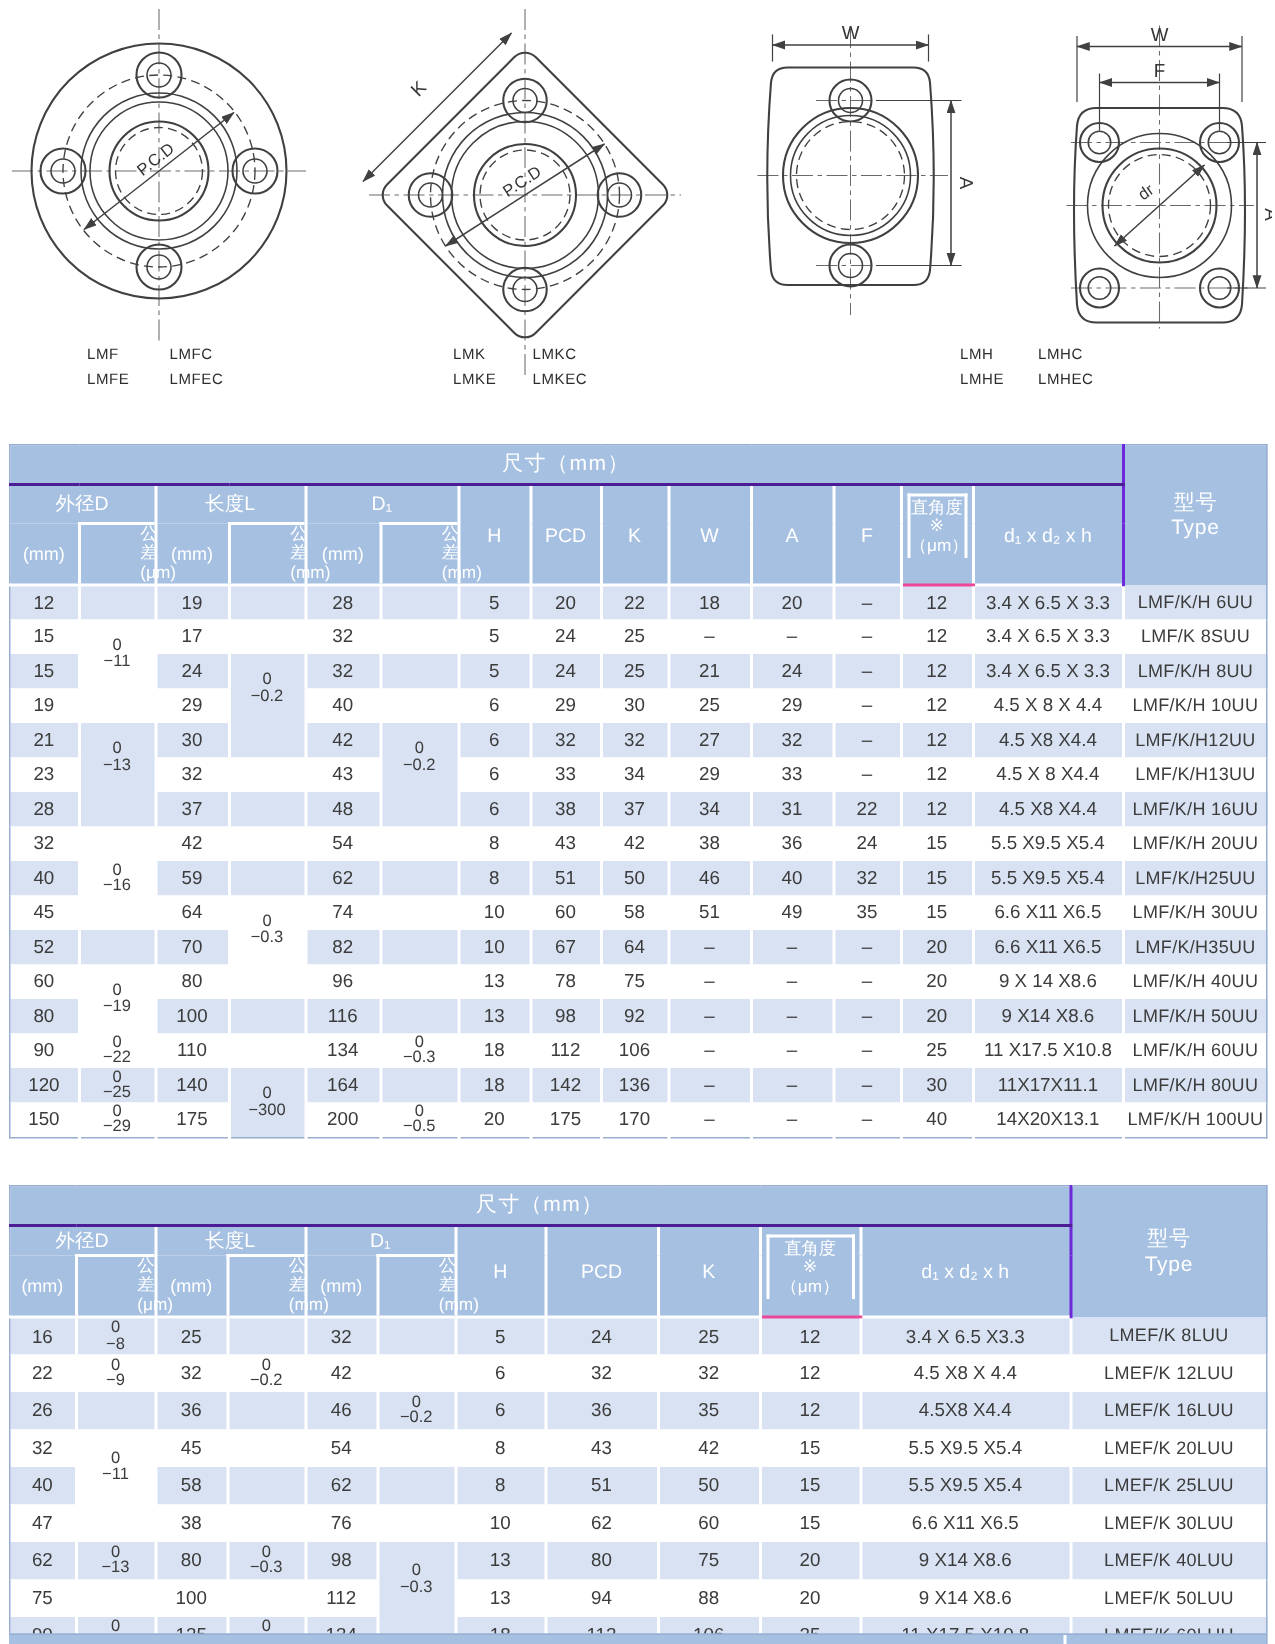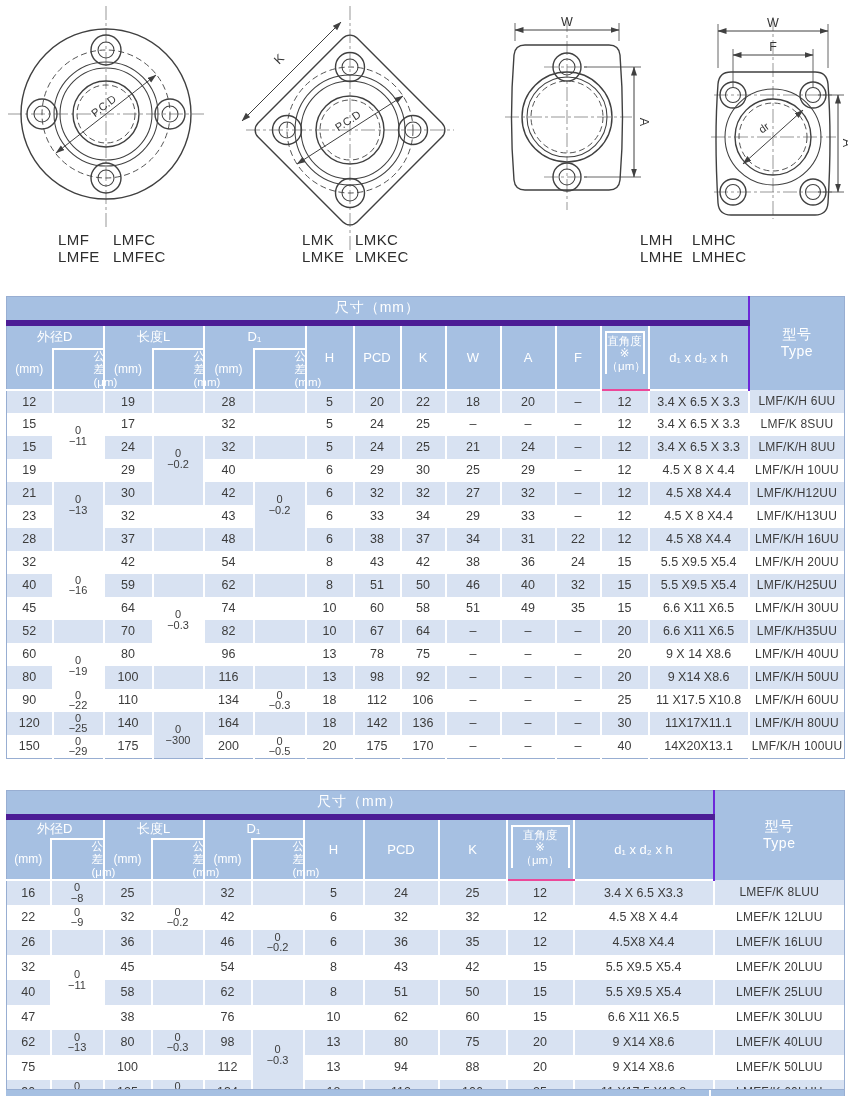--- a/index.html
+++ b/index.html
@@ -19,32 +19,32 @@
   .s{stroke:var(--line);stroke-width:1.4;fill:none;}
   .s2{stroke:var(--line);stroke-width:1.05;fill:none;}
   .dash{stroke:var(--line);stroke-width:0.9;fill:none;stroke-dasharray:6 3.5;}
   .cl{stroke:#6a6a6a;stroke-width:0.7;fill:none;stroke-dasharray:14 3 3 3;}
   .dim{stroke:var(--line);stroke-width:1;fill:none;}
   .ext{stroke:var(--line);stroke-width:0.8;fill:none;}
   svg text{font-family:"Liberation Sans","DejaVu Sans",sans-serif;font-size:11px;fill:#353535;}
   svg text.big{font-size:12.5px;}
   .fig-labels{
     position:absolute;display:grid;grid-auto-rows:17px;
-    font-size:15px;color:#2e2e2e;letter-spacing:.4px;
+    font-size:10px;color:#2e2e2e;letter-spacing:.4px;
   }
   .fig-labels span{display:inline-block;}
   
   table{
     border-collapse:collapse;table-layout:fixed;position:absolute;left:6px;
     border:1px solid #98aed2;
   }
   #t1{top:296px;width:838px;}
   #t2{top:790px;width:838px;}
   th{background:var(--hdr);color:#fff;font-weight:400;padding:0;}
-  th.banner{font-size:14px;border-bottom:6px solid #4c1d95;letter-spacing:1px;}
+  th.banner{font-size:14px;border-bottom:2px solid #4c1d95;letter-spacing:1px;}
   #t1 tr.rowA{height:26px;} #t2 tr.rowA{height:26px;}
   #t1 tr.rowB{height:26px;} #t2 tr.rowB{height:20px;}
   #t1 tr.rowC{height:38px;} #t2 tr.rowC{height:26px;}
   th.grp{font-size:13px;border-right:2px solid #fff;vertical-align:middle;}
   th.unit{font-size:12px;border-bottom:2px solid #fff;vertical-align:middle;}
   th.tolbox{
     font-size:11.5px;line-height:13px;
     border-left:2px solid #fff;border-top:2px solid #fff;border-bottom:2px solid #fff;
     border-right:2px solid #fff;vertical-align:middle;padding-left:40px;
   }

